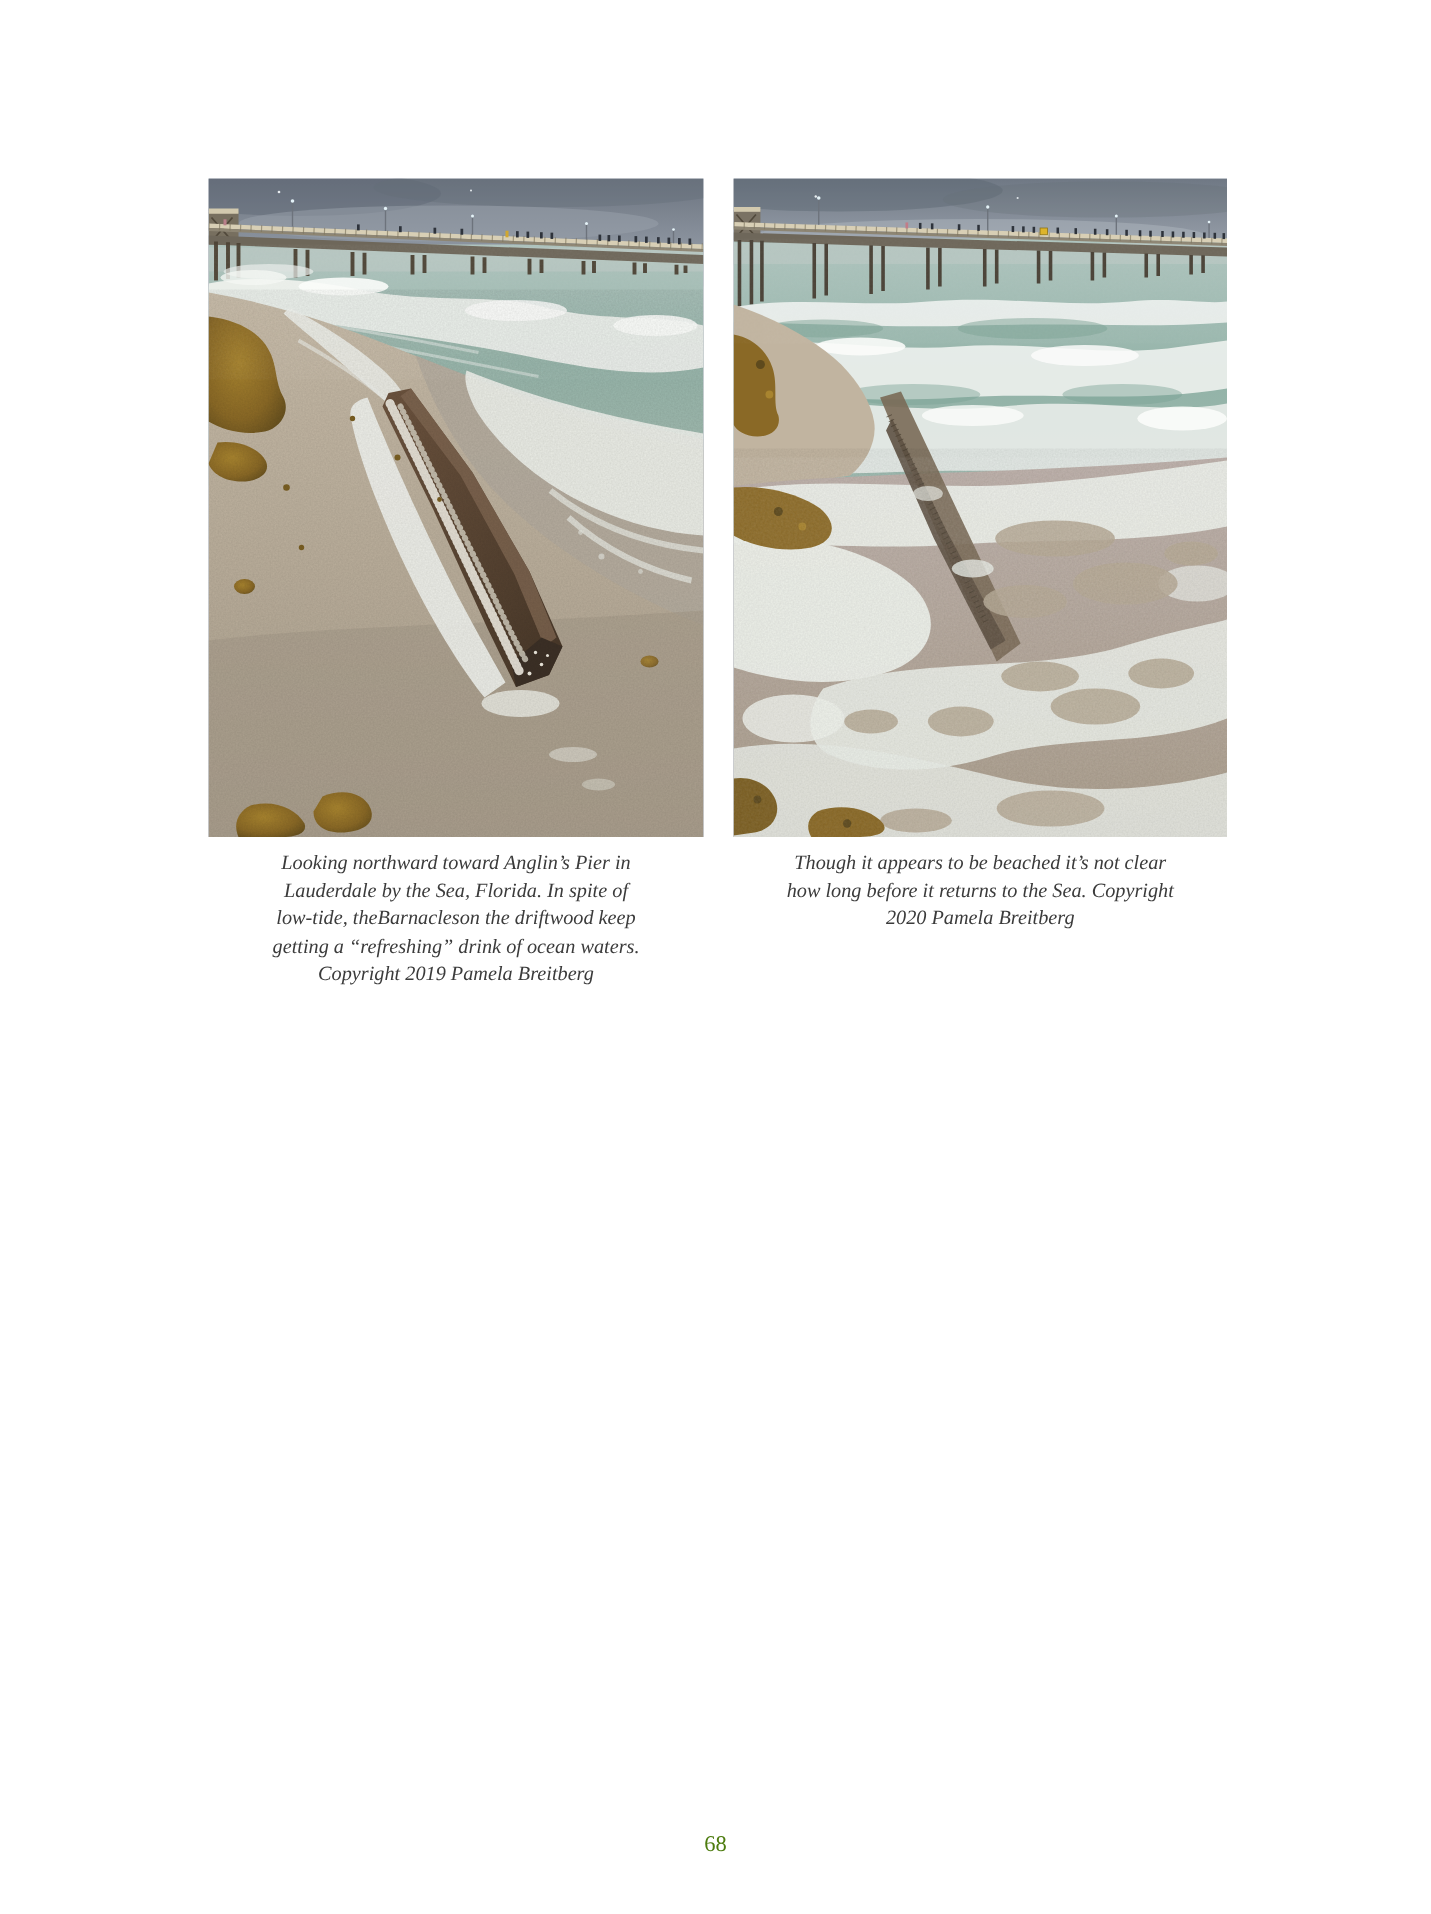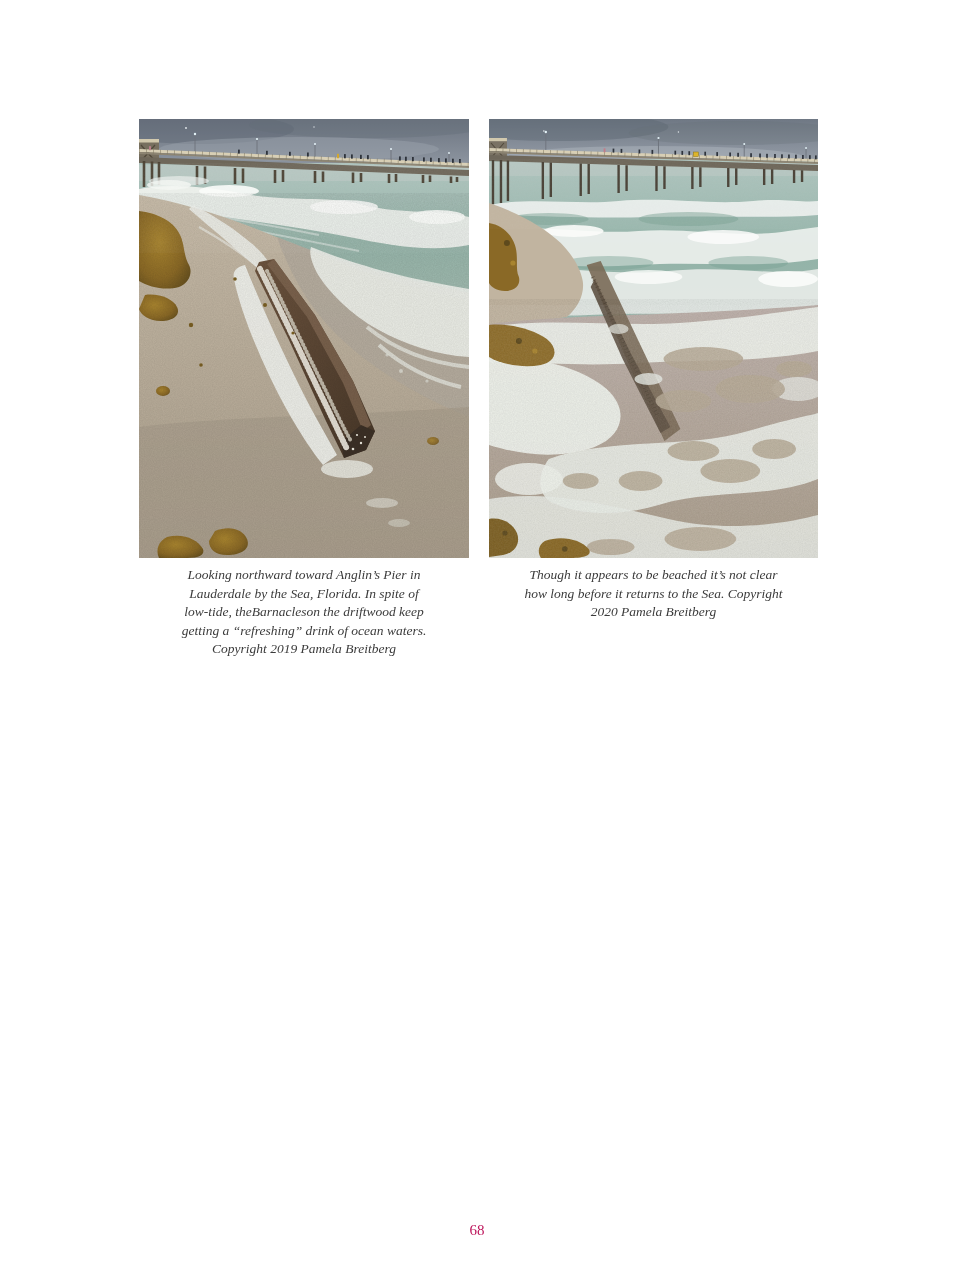--- a/index.html
+++ b/index.html
@@ -7,21 +7,21 @@
         font-family:"Liberation Serif", serif;}
   .figure{position:absolute;top:119px;margin:0;padding:0;}
   .figure-left{left:139px;width:330px;}
   .figure-right{left:489px;width:329px;}
   .photo{width:100%;height:439px;overflow:hidden;background:#9aa2ac;}
   .photo svg{display:block;width:100%;height:100%;}
   figcaption{margin-top:8px;font-style:italic;font-size:13.5px;line-height:18.5px;
              color:#3b3b3b;text-align:center;white-space:pre-line;
              font-family:"Liberation Serif", serif;}
   .page-number{position:absolute;top:1222px;left:0;width:954px;text-align:center;
-               font-size:15px;color:#be185d;font-family:"Liberation Serif", serif;}
+               font-size:15px;color:#4d7c0f;font-family:"Liberation Serif", serif;}
 </style>
 </head>
 <body>
 
 <div class="page">
 
   <figure class="figure figure-left">
     <div class="photo" aria-label="Barnacle-covered driftwood on the sand at low tide, with Anglin's Pier, breaking surf and sargassum seaweed behind">
       <svg viewBox="0 0 330 439" preserveAspectRatio="none" xmlns="http://www.w3.org/2000/svg" role="img">
         <defs>

